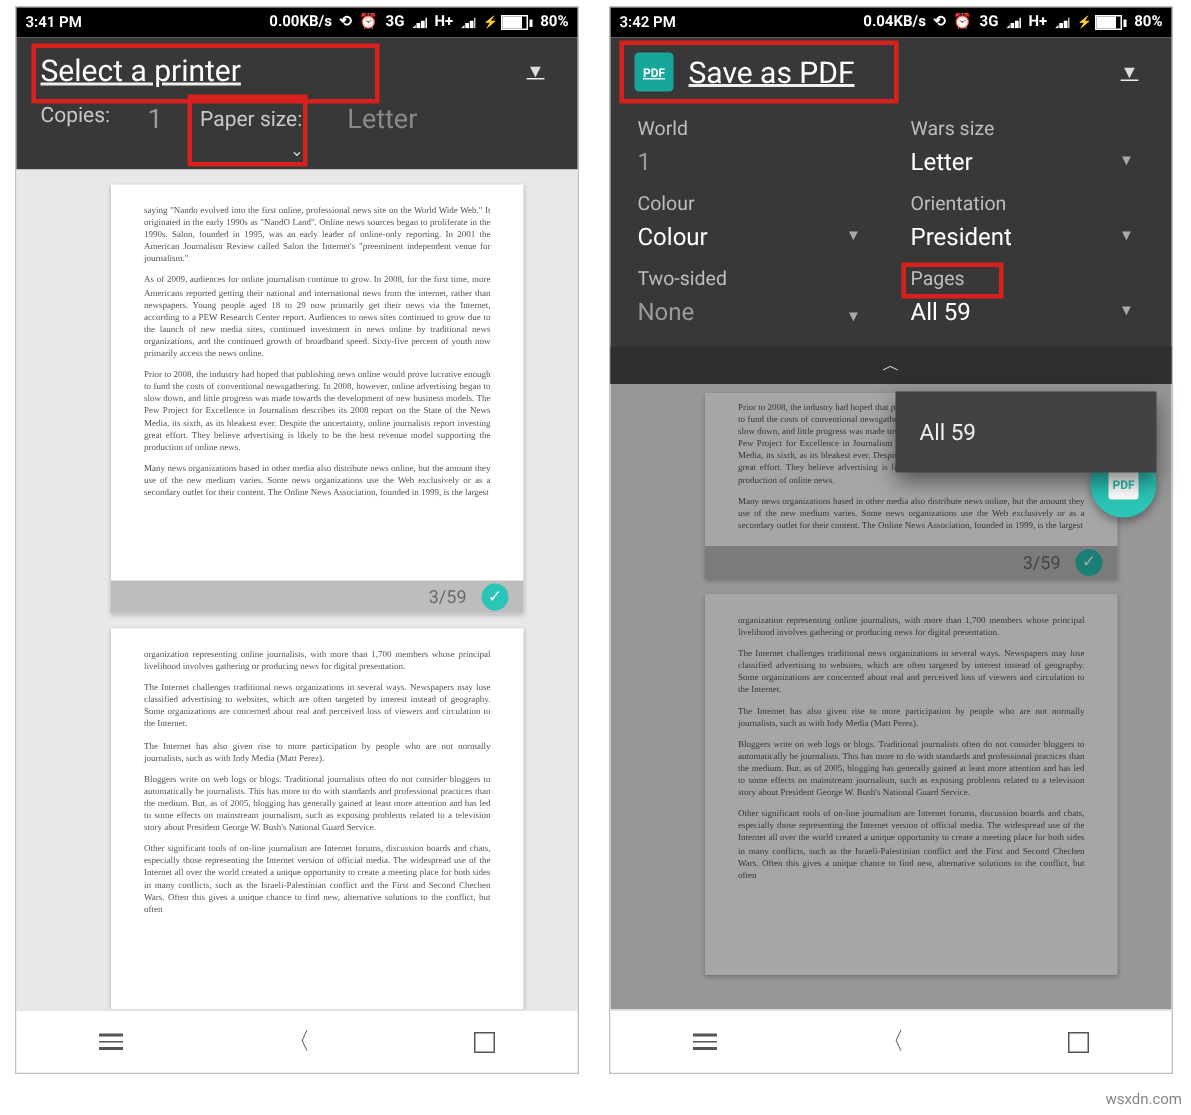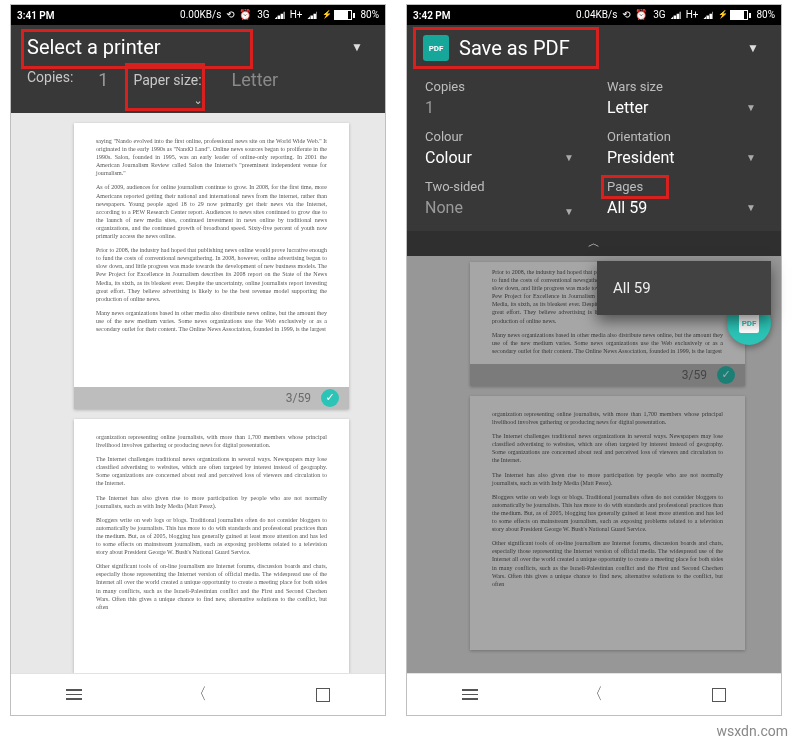--- a/index.html
+++ b/index.html
@@ -34,21 +34,21 @@
     background: #000;
     color: #fff;
     font-size: 10px;
     display: flex;
     align-items: center;
     padding: 0 6px;
     justify-content: space-between;
   }
   .sb-left  { font-weight: 600; }
   .sb-right { display: flex; align-items: center; gap: 5px; }
-  .sb-right span { line-height: 1; }
+  .sb-right span { line-height: 1; font-weight: bold; }
   .sig { display:inline-block; width:10px; height:8px;
          background: linear-gradient(to top,#fff 100%,transparent 0);
          clip-path: polygon(0 100%, 25% 70%, 25% 100%, 30% 100%, 30% 55%, 55% 55%, 55% 100%, 60% 100%, 60% 35%, 85% 35%, 85% 100%, 90% 100%, 90% 10%, 100% 10%, 100% 100%);
   }
   .batt { display:inline-flex; align-items:center; }
   .batt-body {
     width: 18px; height: 10px; border: 1px solid #fff; position: relative;
   }
   .batt-fill { position:absolute; left:0; top:0; bottom:0; width:80%; background:#fff; }
   .batt-tip { width:2px; height:5px; background:#fff; margin-left:1px; }
@@ -57,20 +57,21 @@
   .panel {
     background: #383838;
     color: #eee;
     position: relative;
   }
   .panel-row {
     display: flex;
     align-items: center;
     padding: 10px 16px;
     gap: 32px;
+    text-decoration: underline;
   }
   .printer-sel {
     font-size: 20px;
     color: #fff;
     display: flex;
     align-items: center;
     gap: 10px;
     flex: 1;
   }
   .pdf-chip {
@@ -216,21 +217,21 @@
     color: #555;
   }
   .nav-icon { font-size: 16px; }
   .nav-square { width: 14px; height: 14px; border: 1.6px solid #555; }
   .nav-hamb { width: 16px;}
   .nav-hamb div { height:1.6px; background:#555; margin:3px 0; }
 
   .watermark {
     position: absolute;
     right: 6px; bottom: 4px;
-    font-size: 14px;
+    font-size: 10px;
     color: #888;
     text-align: center;
   }
 </style>
 </head>
 <body>
 
 <div class="wrap">
 
   <div class="phone">
@@ -336,21 +337,21 @@
         <div class="printer-sel">
           <span class="pdf-chip">PDF</span>
           <span>Save as PDF</span>
         </div>
         <span class="caret-down">▼</span>
         <div class="callout" style="left:6px; top:2px; width:186px; height:42px;"></div>
       </div>
 
       <div class="grid2">
         <div class="opt-block">
-          <span class="opt-label">Copies</span>
+          <span class="opt-label">World</span>
           <div class="opt-value" style="color:#9a9a9a;">
               <span>1</span>
             </div>
         </div>
         <div class="opt-block">
           <span class="opt-label">Wars size</span>
           <div class="opt-value">
               <span>Letter</span>
               <span class="caret-down">▼</span>
             </div>

